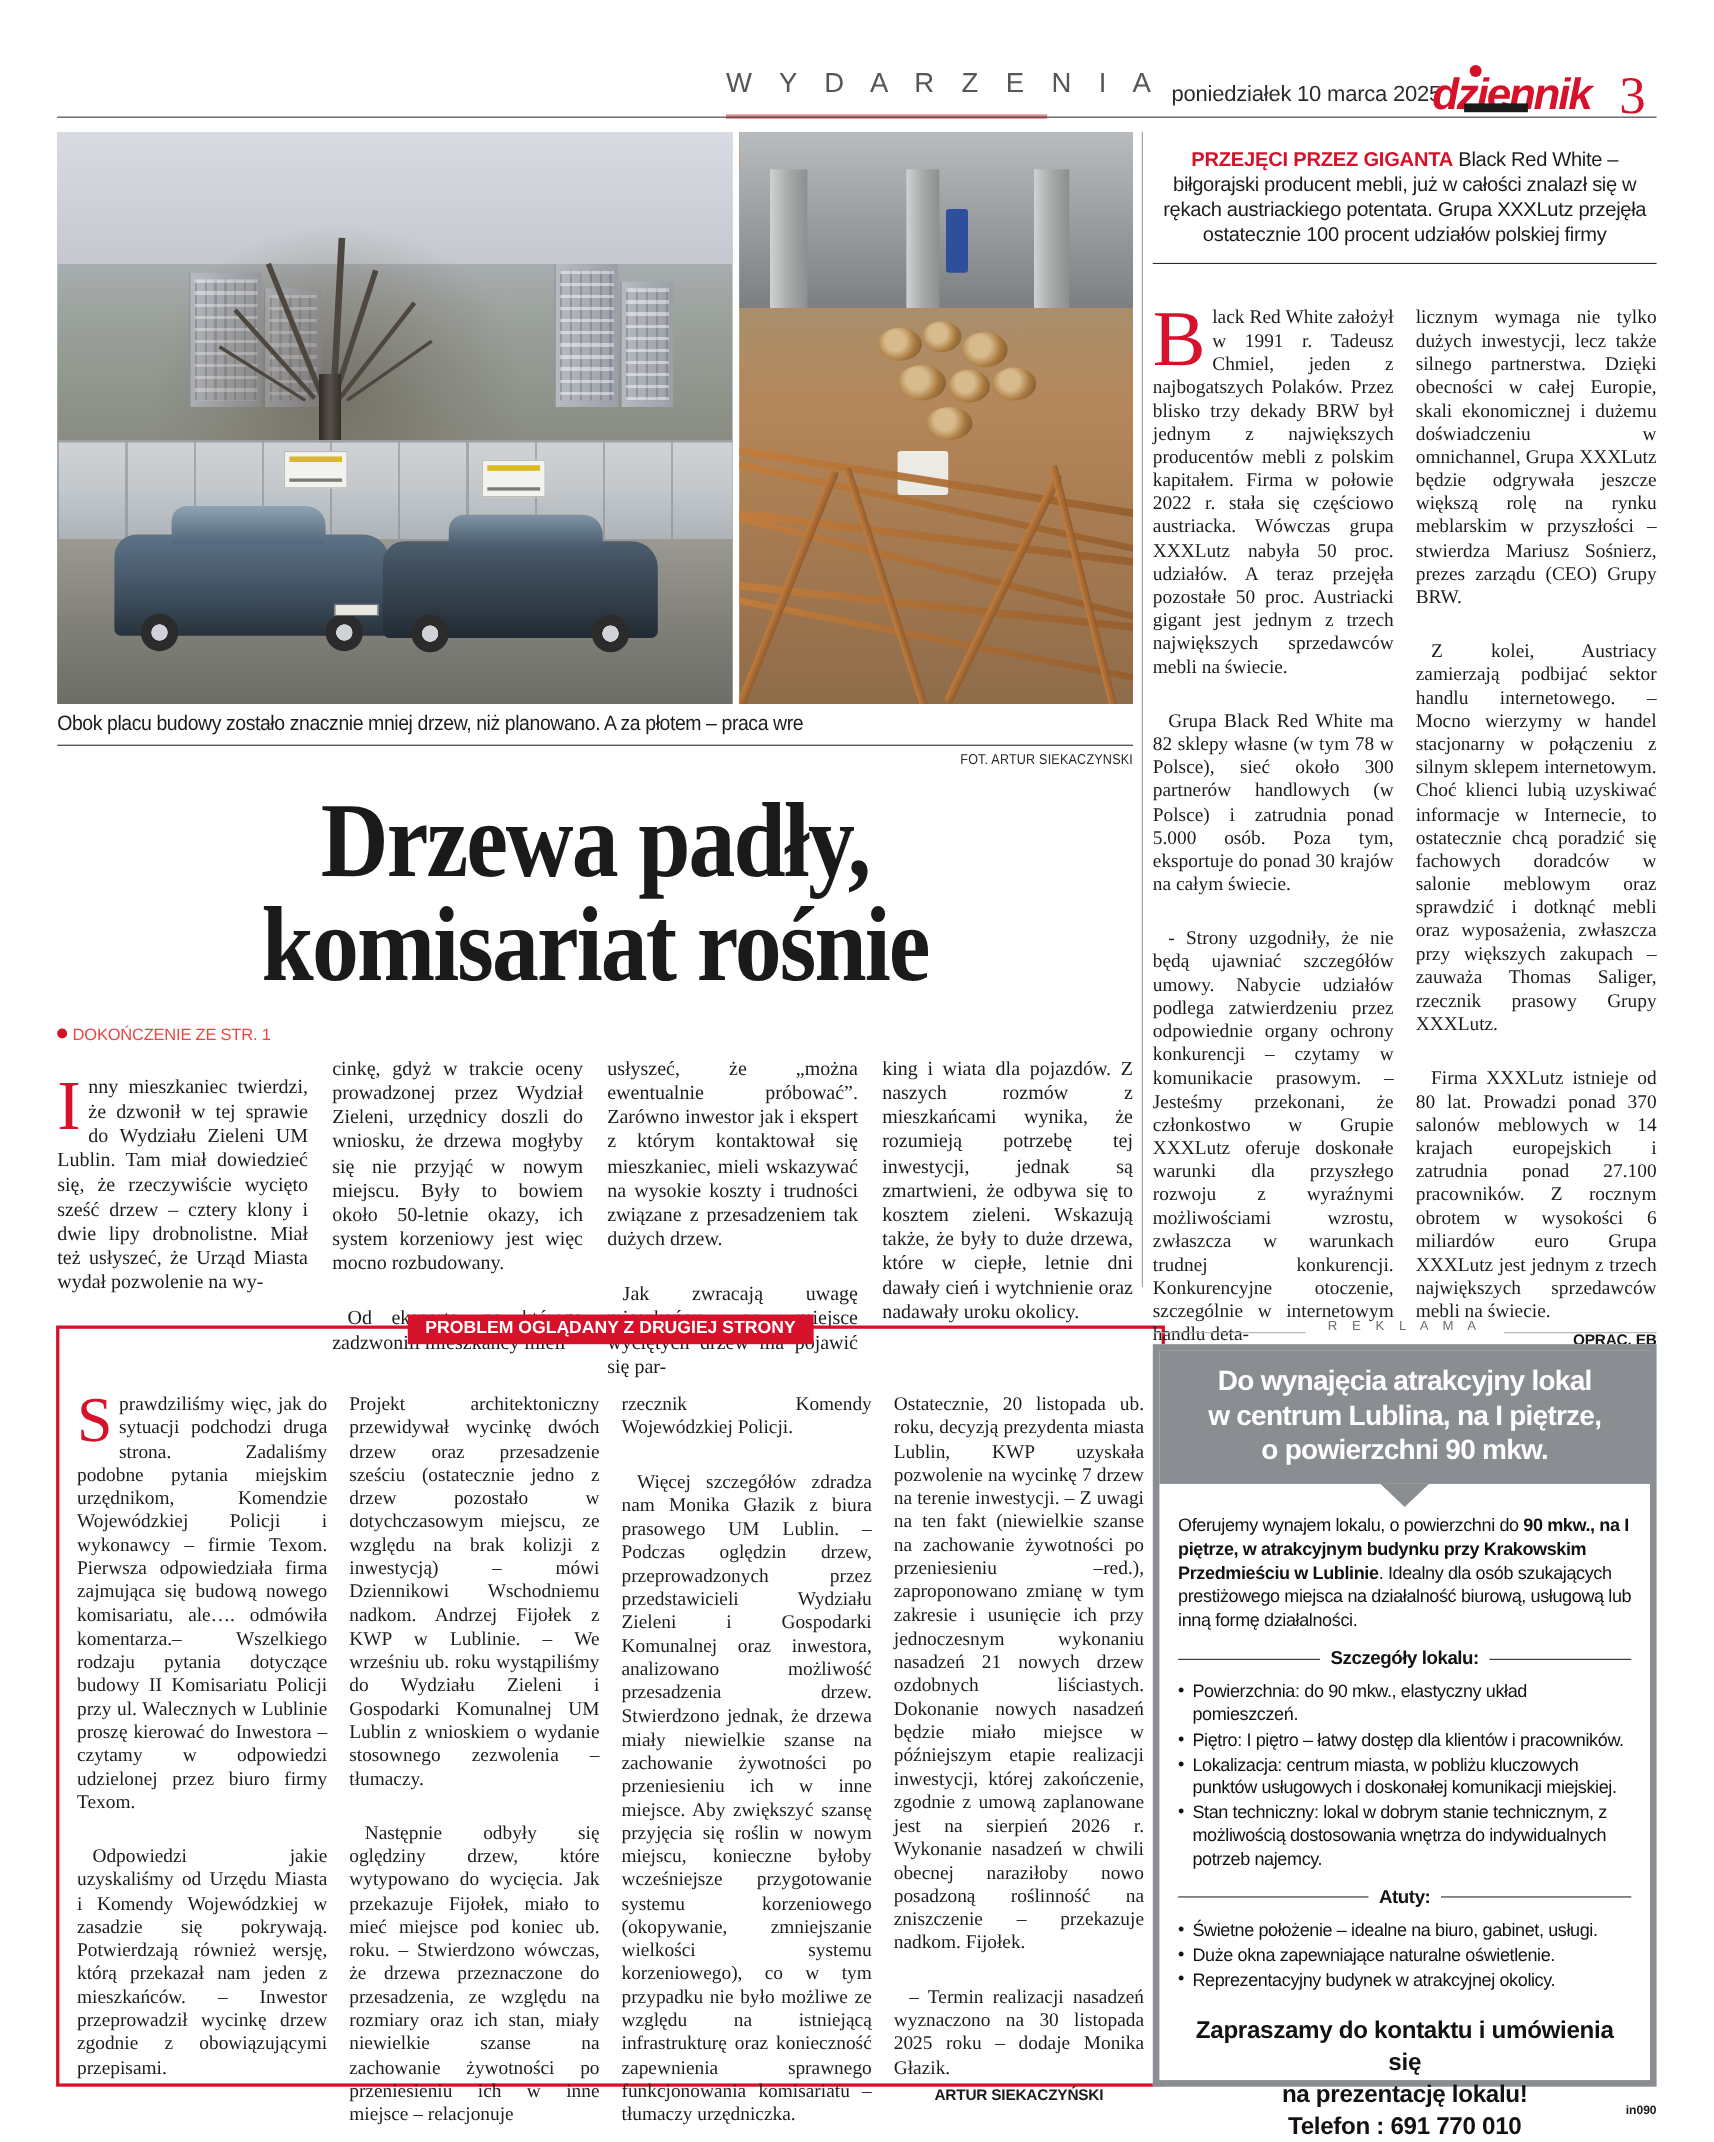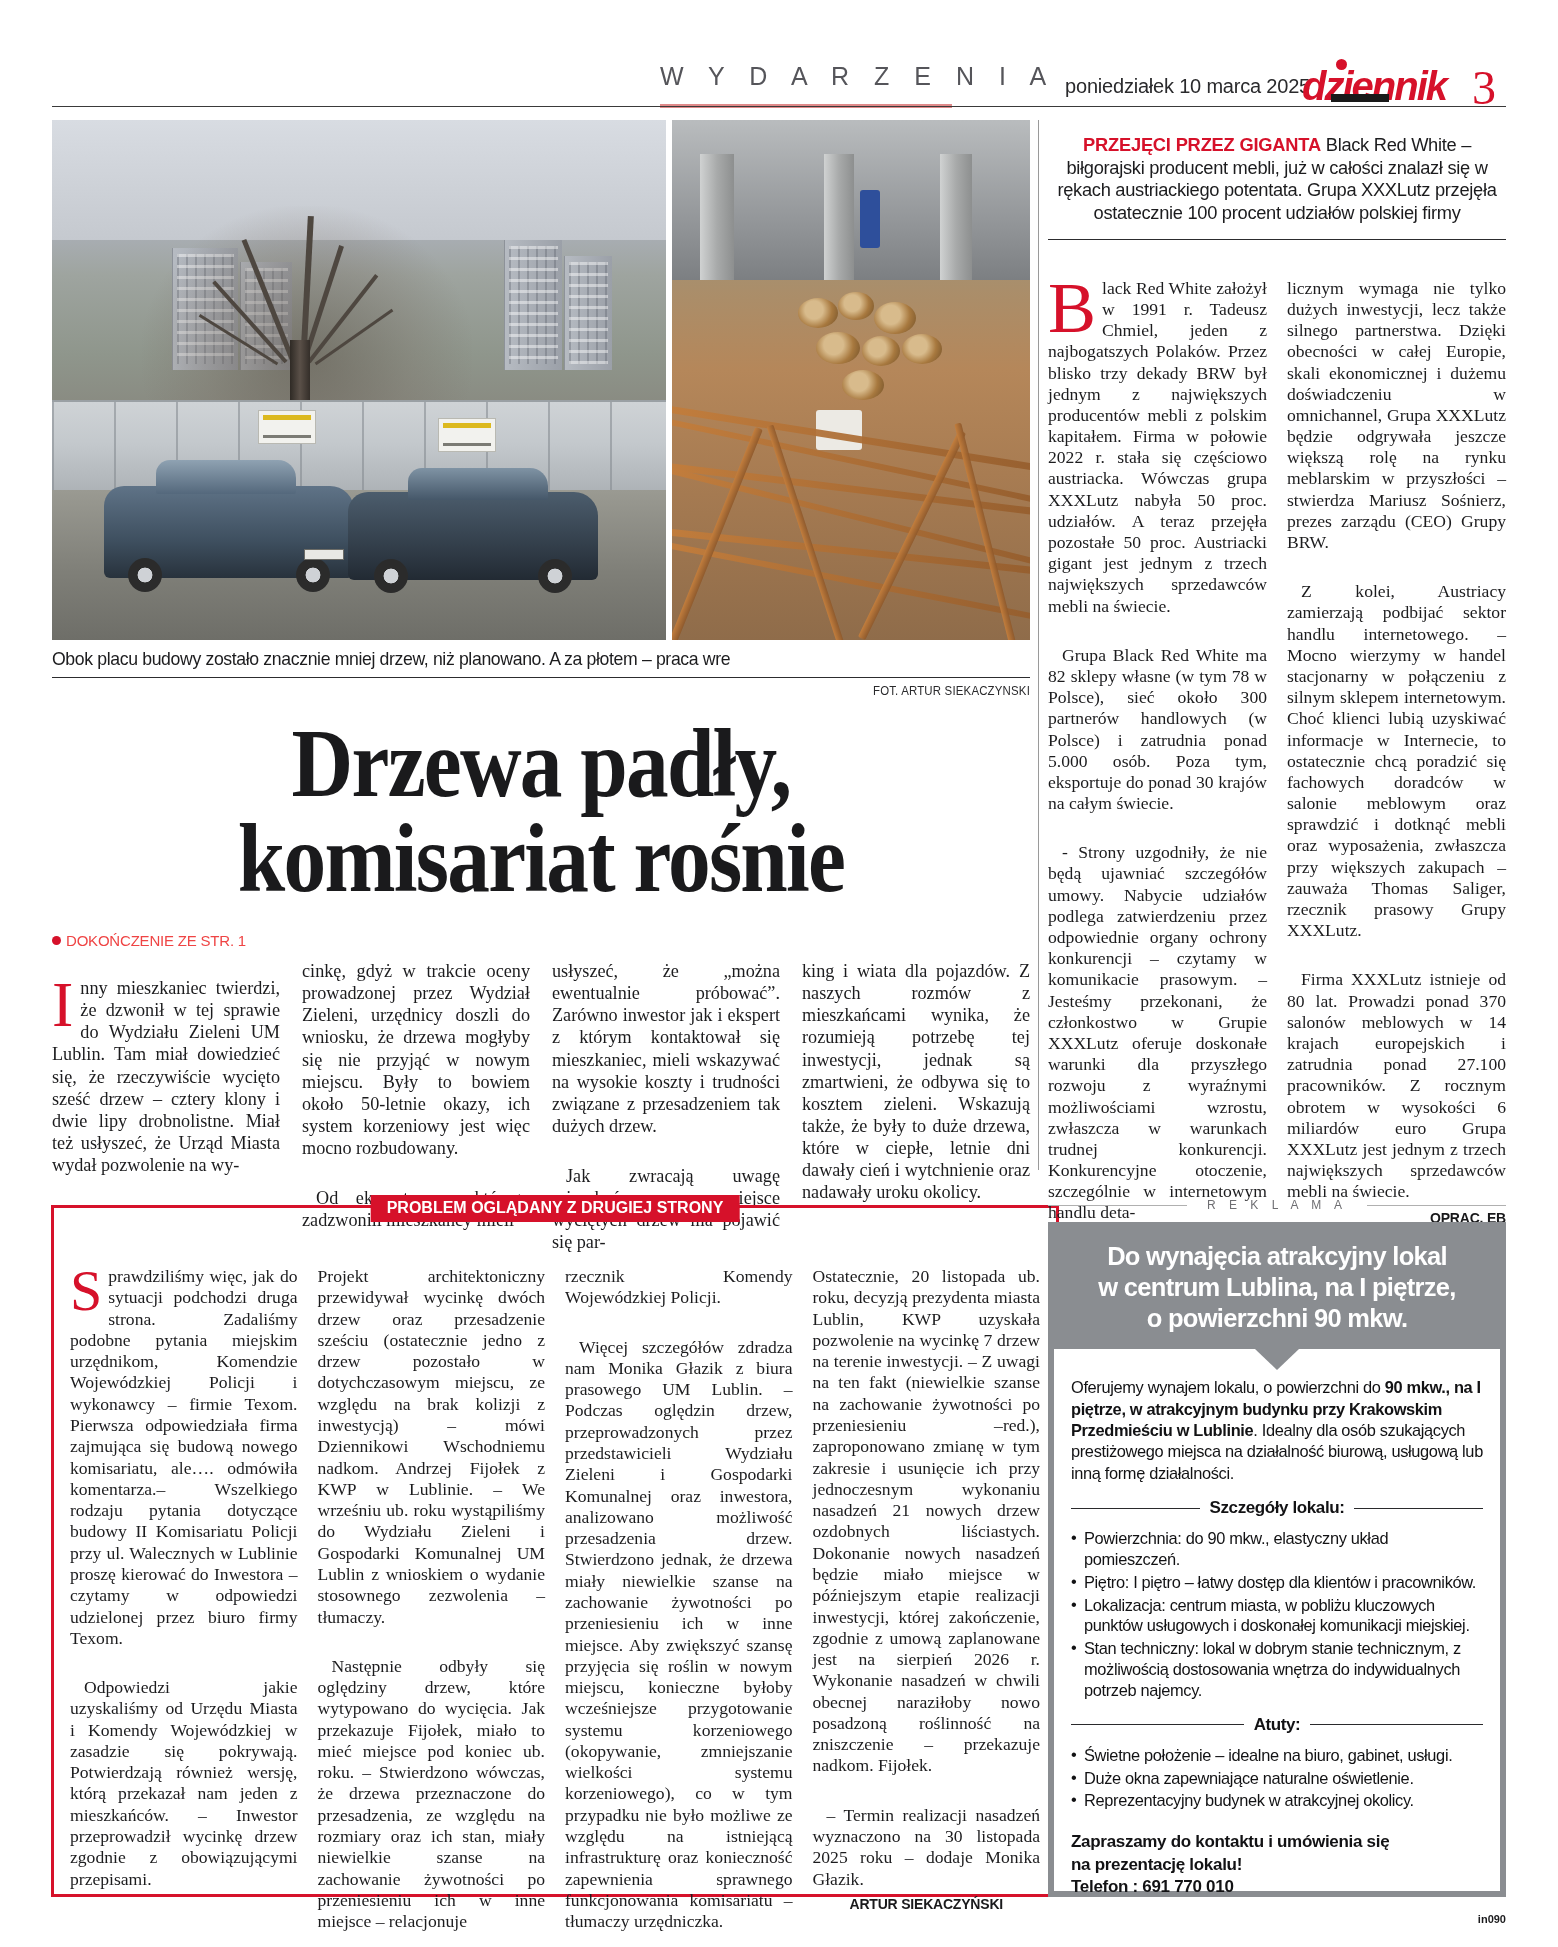--- a/index.html
+++ b/index.html
@@ -258,21 +258,21 @@
   }
   .rc-byline {
     font-family: "Liberation Sans", sans-serif;
     font-size: 14px; font-weight: bold; text-align: right;
     margin-top: 8px; letter-spacing: -0.2px;
   }
 
   
   .reklama {
     position: absolute; left: 1048px; top: 1198px; width: 458px;
-    display: flex; align-items: center; gap: 20px;
+    display: flex; align-items: flex-end; gap: 20px;
   }
   .reklama .ln { flex: 1; height: 1px; background: #b0b0b0; }
   .reklama .tx {
     font-family: "Liberation Sans", sans-serif; font-size: 12px;
     letter-spacing: 5px; color: #6e6e72;
   }
 
   
   .adbox {
     position: absolute; left: 1048px; top: 1222px; width: 458px; height: 675px;
@@ -304,22 +304,22 @@
   .ad-sub .tx { font-weight: bold; font-size: 17px; letter-spacing: -0.4px; }
   .ad-list { list-style: none; }
   .ad-list li {
     position: relative; padding-left: 13px; margin-bottom: 2px;
     line-height: 1.27;
   }
   .ad-list li::before {
     content: "•"; position: absolute; left: 0; top: -1px;
   }
   .ad-foot {
-    text-align: left; font-weight: bold; line-height: 1.32;
-    margin-top: 20px; font-size: 17px; letter-spacing: -0.3px;
+    text-align: center; font-weight: bold; line-height: 1.32;
+    margin-top: 20px; font-size: 22px; letter-spacing: -0.3px;
   }
 
   .incode {
     position: absolute; right: 52px; bottom: 22px;
     font-family: "Liberation Sans", sans-serif; font-size: 11px;
     font-weight: bold; color: #1a1a1c;
   }
 </style>
 </head>
 <body>

